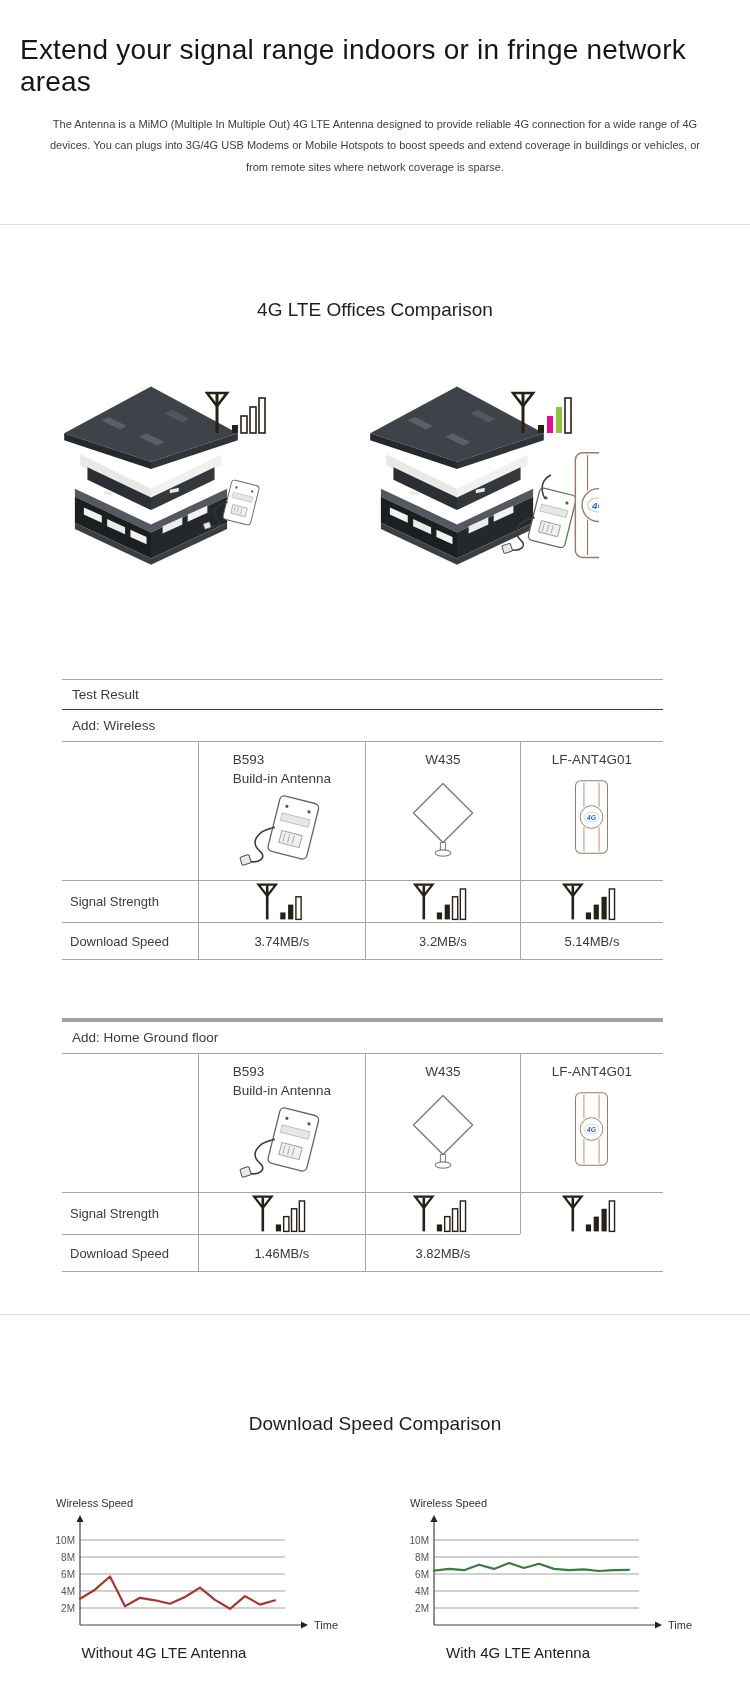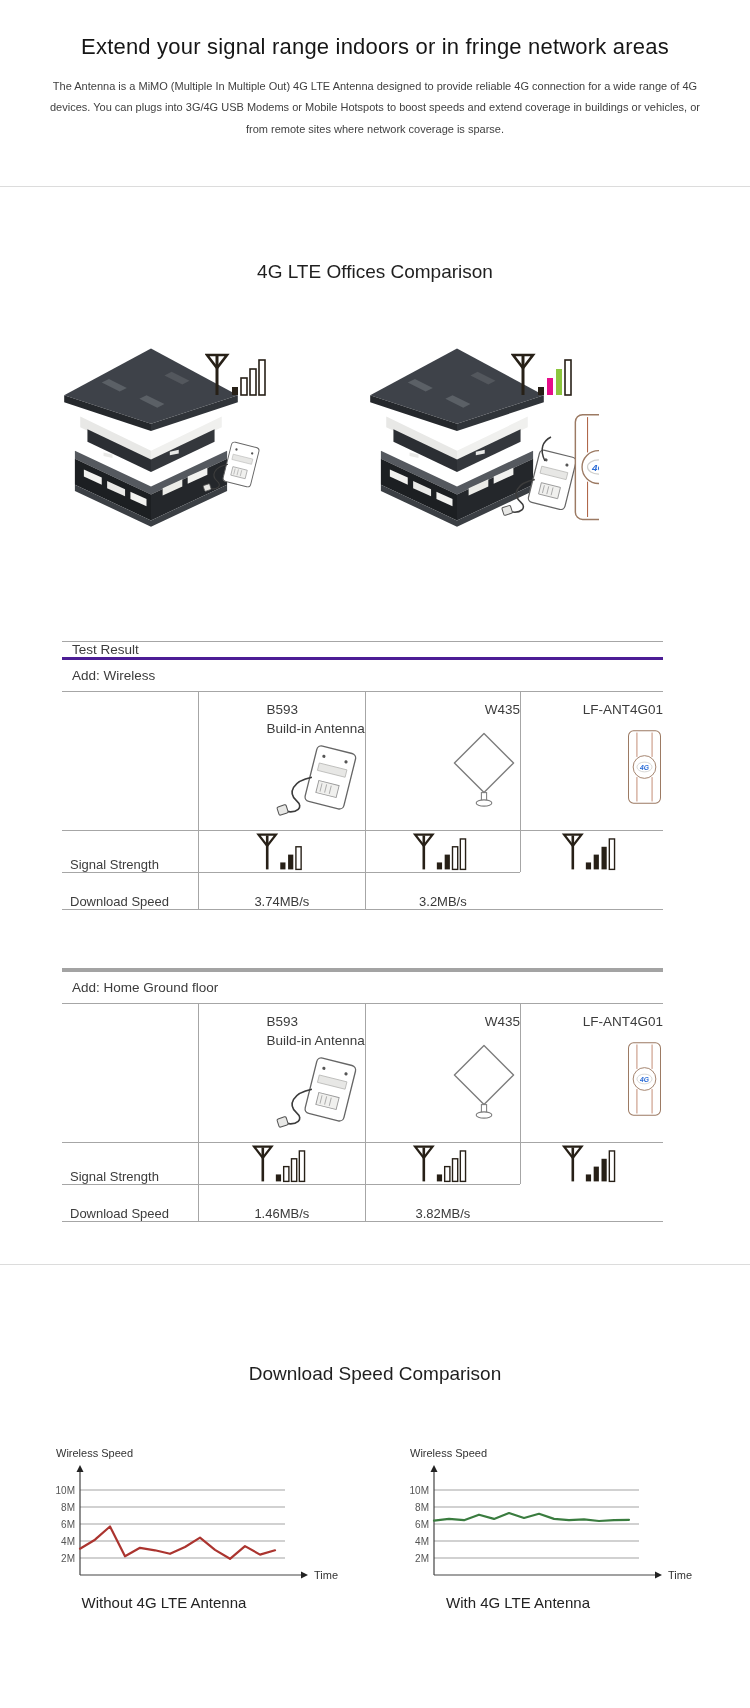--- a/index.html
+++ b/index.html
@@ -2,22 +2,22 @@
 <html><head>
 <meta charset="utf-8">
 <style>
   html,body{margin:0;padding:0;background:#fff;}
   body{
     width:750px;min-height:1708px;margin:0 auto;
     font-family:"Liberation Sans","DejaVu Sans",sans-serif;
     color:#3c3c3c;box-sizing:border-box;padding-bottom:46px;
   }
   .page-title{
-    margin:34px 20px 0;text-align:center;
-    font-size:22px;font-weight:500;color:#161616;letter-spacing:.2px;
+    margin:34px 20px 0;
+    font-size:28px;font-weight:500;color:#161616;letter-spacing:.2px;
   }
   .intro{
     max-width:652px;margin:16px auto 0;text-align:center;
     font-size:11px;line-height:1.95;color:#3f3f3f;
   }
   .divider{border:none;border-top:1px solid #dcdcdc;margin:46px 0 0;}
   .section-title{
     text-align:center;font-size:19px;font-weight:400;color:#1f1f1f;
     margin:74px 0 0;
   }
@@ -30,30 +30,30 @@
   .sig-lg svg{height:56px;}
   .sig-sm svg{height:40px;}
   .house-sig{position:absolute;left:150px;top:6px;}
   .house-device{position:absolute;}
   .device-left{left:146px;top:88px;width:64px;height:76px;}
   .device-right{left:138px;top:62px;width:100px;height:118px;}
   
   .tables-wrap{margin-left:62px;width:601px;}
   .tables-wrap{margin-top:104px;}
   .tline{
-    border-top:1px solid #a6a6a6;border-bottom:3px solid #4c1d95;
-    padding:0 10px;font-size:13.5px;color:#3c3c3c;
+    border-top:1px solid #a6a6a6;border-bottom:1px solid #4c1d95;
+    padding:7px 10px;font-size:13.5px;color:#3c3c3c;
   }
   .tcap{padding:8px 10px;font-size:13.5px;color:#3c3c3c;}
   .tcap.bt{border-top:4px solid #a3a3a3;}
   .tbl{
     display:grid;grid-template-columns:22.6% 27.8% 25.8% 23.8%;
     border-top:1px solid #a6a6a6;border-bottom:1px solid #a6a6a6;
   }
-  .cell{display:flex;align-items:flex-end;justify-content:center;box-sizing:border-box;}
+  .cell{display:flex;align-items:center;justify-content:center;box-sizing:border-box;}
   .cell.vl{border-left:1px solid #a6a6a6;}
   .cell.ht{border-top:1px solid #a6a6a6;}
   .r1{height:138px;flex-direction:column;justify-content:flex-start;padding-top:9px;}
   .r2{height:42px;}
   .r3{height:37px;}
   .rowlabel{justify-content:flex-start;padding-left:8px;font-size:13px;color:#3c3c3c;}
   .pname{font-size:13.5px;line-height:1.35;color:#3c3c3c;text-align:center;}
   .pname.two{text-align:left;}
   .pimg{margin-top:5px;}
   .pimg-modem{width:92px;height:76px;}
@@ -266,20 +266,21 @@
               <rect x="54" y="8" width="6" height="35" fill="#ffffff" stroke="#272017" stroke-width="1.6"></rect>
             </svg>
           </span>
         </div>
 
       <div class="cell r3 ht rowlabel">
           <span>Download Speed</span>
         </div>
       <div class="cell r3 ht vl speed">3.74MB/s</div>
       <div class="cell r3 ht vl speed">3.2MB/s</div>
+      <div class="cell r3 ht vl speed">5.14MB/s</div>
     </div>
   </div>
 
   <div class="tables-wrap gap-t2">
     <div class="tcap bt">Add: Home Ground floor</div>
     <div class="tbl">
       <div class="cell r1"></div>
       <div class="cell r1 vl">
         <div class="pname two">
           <div>B593</div>

